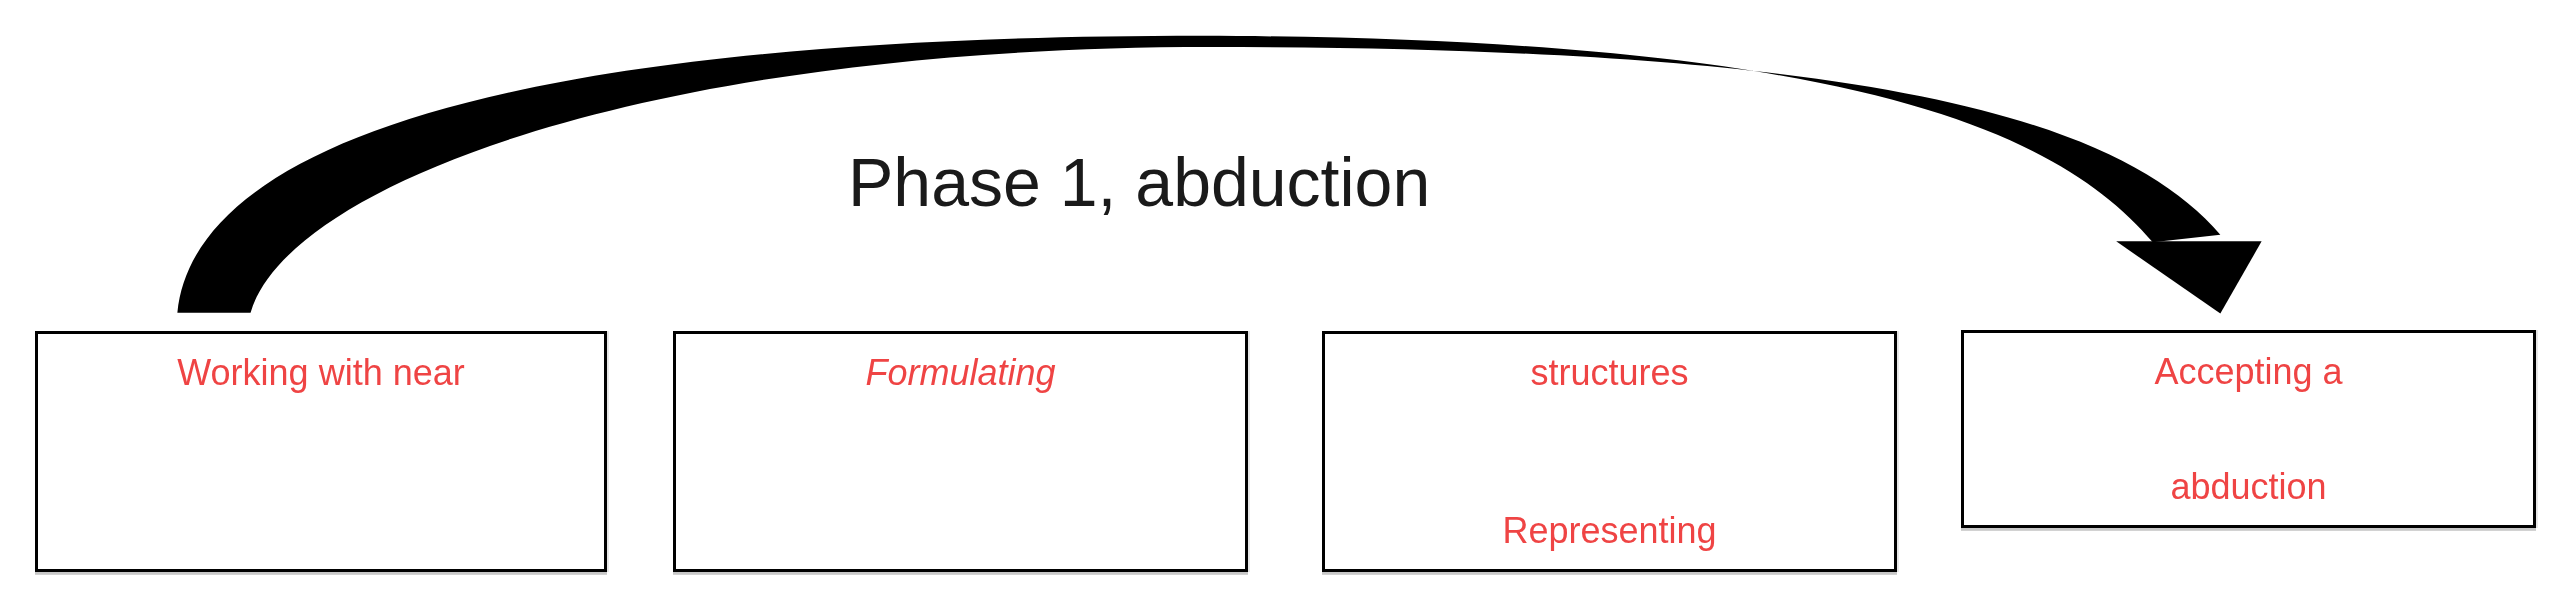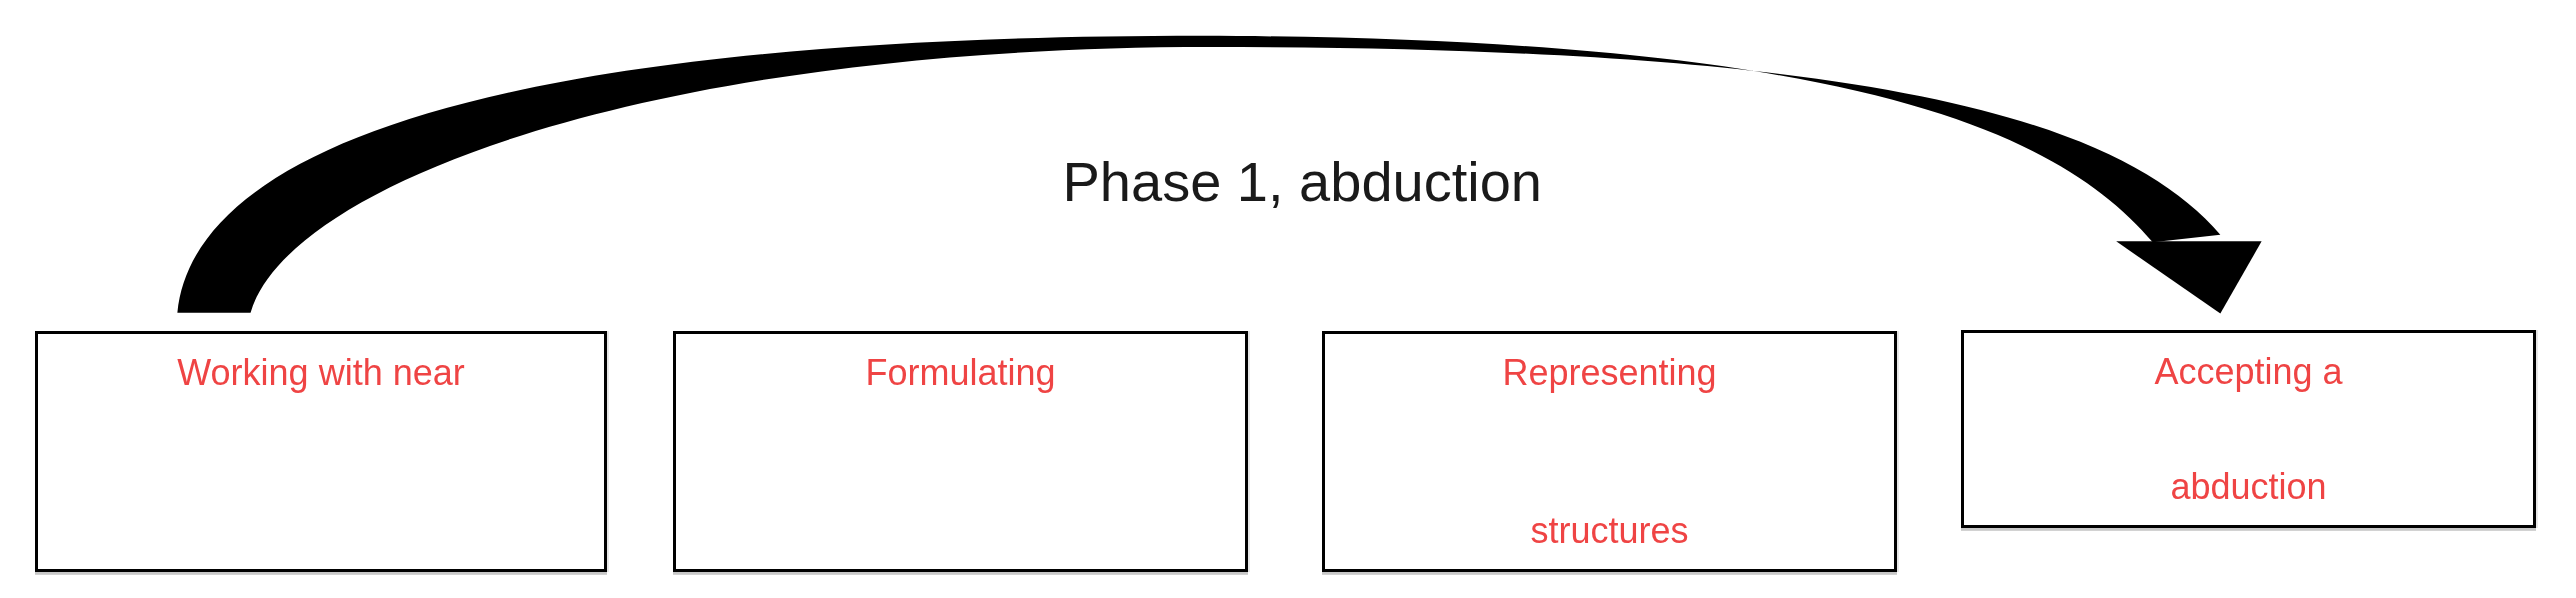--- a/index.html
+++ b/index.html
@@ -21,22 +21,22 @@
     top: 0;
     width: 2576px;
     height: 599px;
     display: block;
   }
   .phase-title {
     position: absolute;
     left: 848px;
     top: 139px;
     width: 694px;
-    text-align: right;
-    font-size: 56px;
+    text-align: left;
+    font-size: 68px;
     line-height: 86px;
     color: #1a1a1a;
     white-space: nowrap;
   }
   .stage-box {
     position: absolute;
     top: 331px;
     height: 241px;
     width: 575px;
     border: 3.8px solid #000000;
@@ -50,21 +50,21 @@
     text-align: center;
     color: #ef4444;
     font-size: 36px;
     line-height: 77px;
   }
   .stage-box .line {
     display: block;
     white-space: nowrap;
   }
   #box1 { left: 35px;   width: 572px; }
-  #box2 { left: 673px; }
+  #box2 { left: 673px; font-style: italic; }
   #box3 { left: 1322px; }
   #box4 { left: 1961px; top: 330px; height: 198px; }
 </style>
 </head>
 <body>
 
 <div class="canvas">
 
   <svg class="arrow-svg" viewBox="0 0 2745 638" xmlns="http://www.w3.org/2000/svg" aria-hidden="true">
 
@@ -83,22 +83,22 @@
 
   <div class="stage-box" id="box1">
     <span class="line">Working with near</span>
   </div>
 
   <div class="stage-box" id="box2">
     <span class="line">Formulating</span>
   </div>
 
   <div class="stage-box" id="box3">
+    <span class="line">structures</span>
     <span class="line">Representing</span>
-    <span class="line">structures</span>
   </div>
 
   <div class="stage-box" id="box4">
     <span class="line">Accepting a</span>
     <span class="line">abduction</span>
   </div>
 
 </div>
 
 

